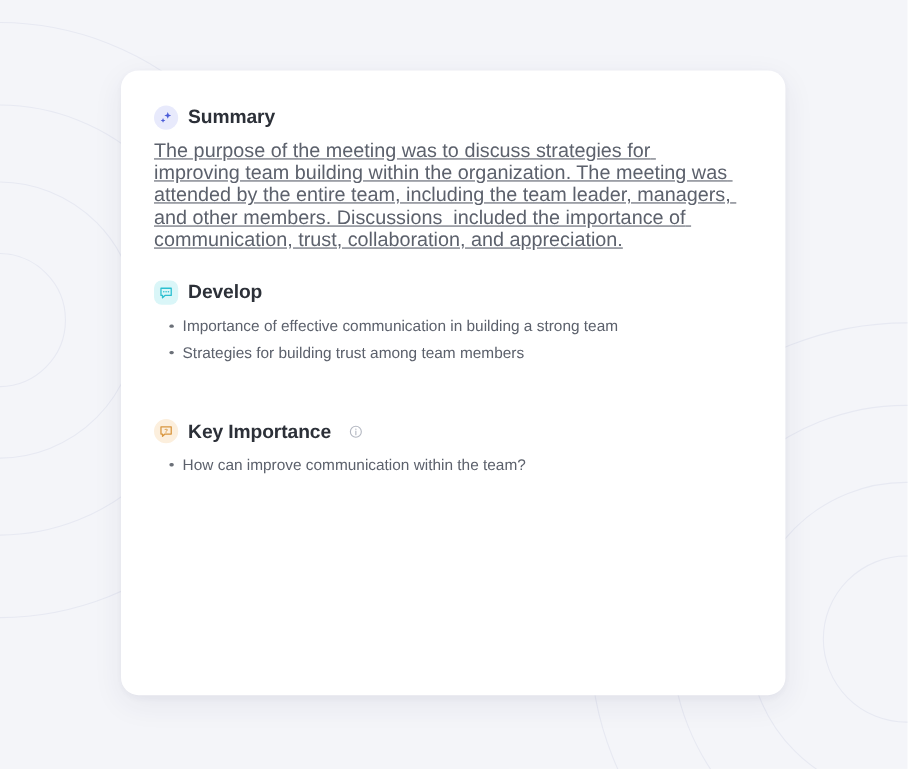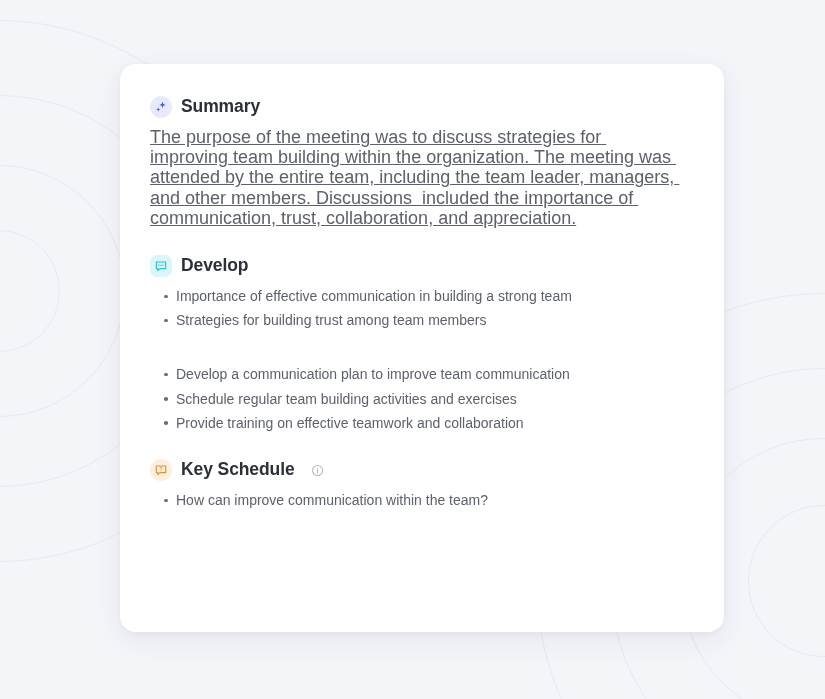--- a/index.html
+++ b/index.html
@@ -33,21 +33,21 @@
   .ring-left-4 { width: 540px;  height: 540px;  left: -272px; top: 20px;  }
 
   .ring-right-1 { width: 150px; height: 150px;  right: -75px;  top: 505px; }
   .ring-right-2 { width: 285px; height: 285px;  right: -142px; top: 438px; }
   .ring-right-3 { width: 425px; height: 425px;  right: -212px; top: 368px; }
   .ring-right-4 { width: 575px; height: 575px;  right: -288px; top: 293px; }
 
   
   .card {
     position: absolute;
-    left: 120px;
+    left: 110px;
     top: 64px;
     width: 604px;
     height: 568px;
     background: #ffffff;
     border-radius: 16px;
     box-shadow: 0 8px 28px rgba(40, 48, 90, 0.07),
                 0 2px 6px rgba(40, 48, 90, 0.04);
     box-sizing: border-box;
     padding: 32px 30px 30px 30px;
     overflow: hidden;
@@ -174,38 +174,33 @@
     </div>
     <ul class="bullets">
       <li>Importance of effective communication in building a strong team</li>
       <li>Strategies for building trust among team members</li>
     </ul>
   </div>
 
   <div class="gap-topics"></div>
 
   <div class="section">
-    <ul class="bullets">
-      <li>Develop a communication plan to improve team communication</li>
-      <li>Schedule regular team building activities and exercises</li>
-      <li>Provide training on effective teamwork and collaboration</li>
-    </ul>
   </div>
 
   <div class="gap-action"></div>
 
   <div class="section">
     <div class="section-head">
       <span class="sec-icon circle icon-question">
         <svg width="14" height="14" viewBox="0 0 24 24" aria-hidden="true">
           <path d="M4 5.2h16v11.2H10.2L6.4 20v-3.6H4z" fill="none" stroke="#d8963f" stroke-width="2" stroke-linejoin="round"></path>
           <text x="12" y="14.4" font-family="Liberation Sans, sans-serif" font-size="9.5" font-weight="bold" fill="#d8963f" text-anchor="middle">?</text>
         </svg>
       </span>
-      <span class="sec-title">Key Schedule</span>
+      <span class="sec-title">Key Importance</span>
       <span class="info-icon">
         <svg width="13" height="13" viewBox="0 0 24 24" aria-hidden="true">
           <circle cx="12" cy="12" r="9.2" fill="none" stroke="#b4b8c2" stroke-width="1.9"></circle>
           <circle cx="12" cy="7.6" r="1.15" fill="#b4b8c2"></circle>
           <path d="M12 10.8v6.1" stroke="#b4b8c2" stroke-width="1.9" stroke-linecap="round"></path>
         </svg>
       </span>
     </div>
     <ul class="bullets">
       <li>How can improve communication within the team?</li>

